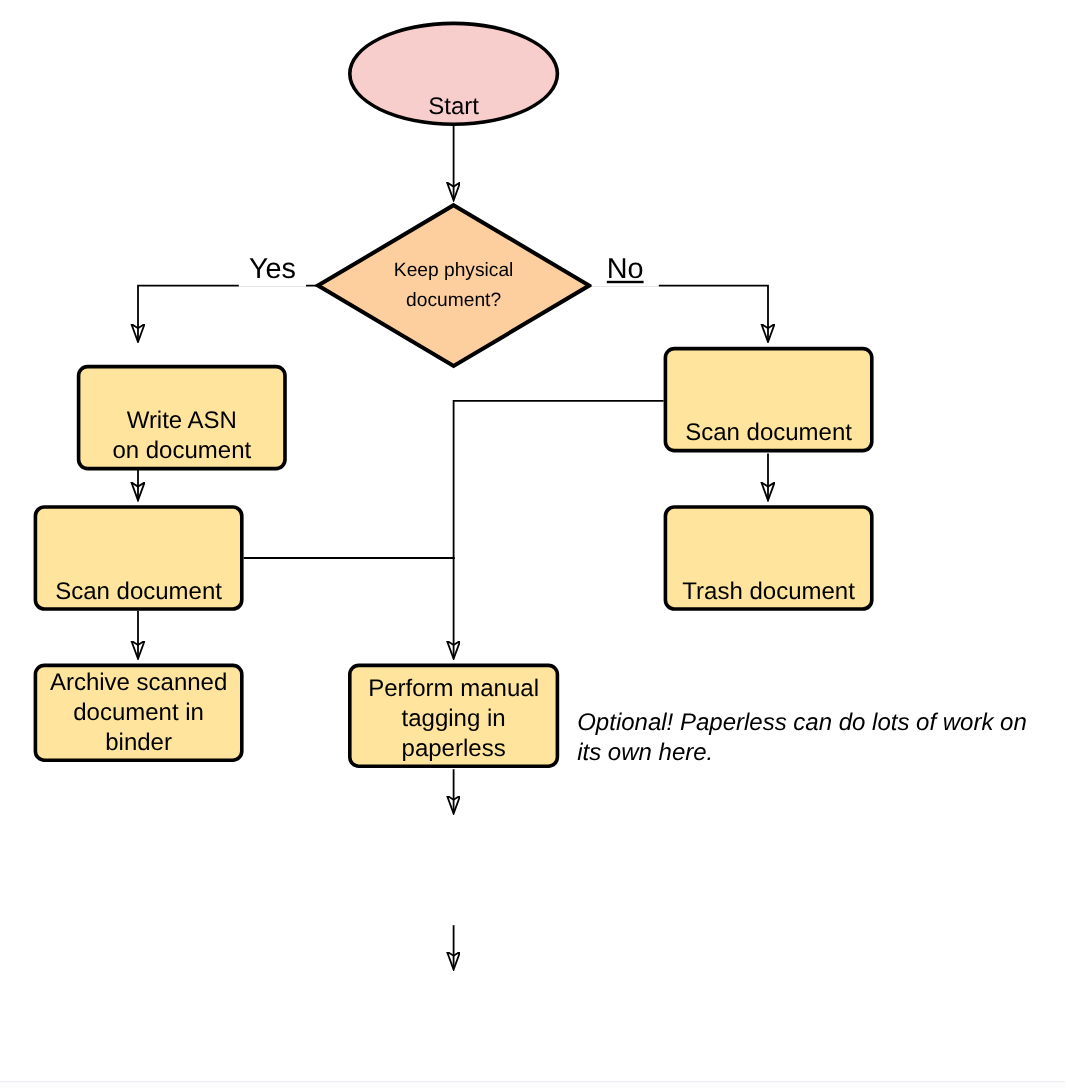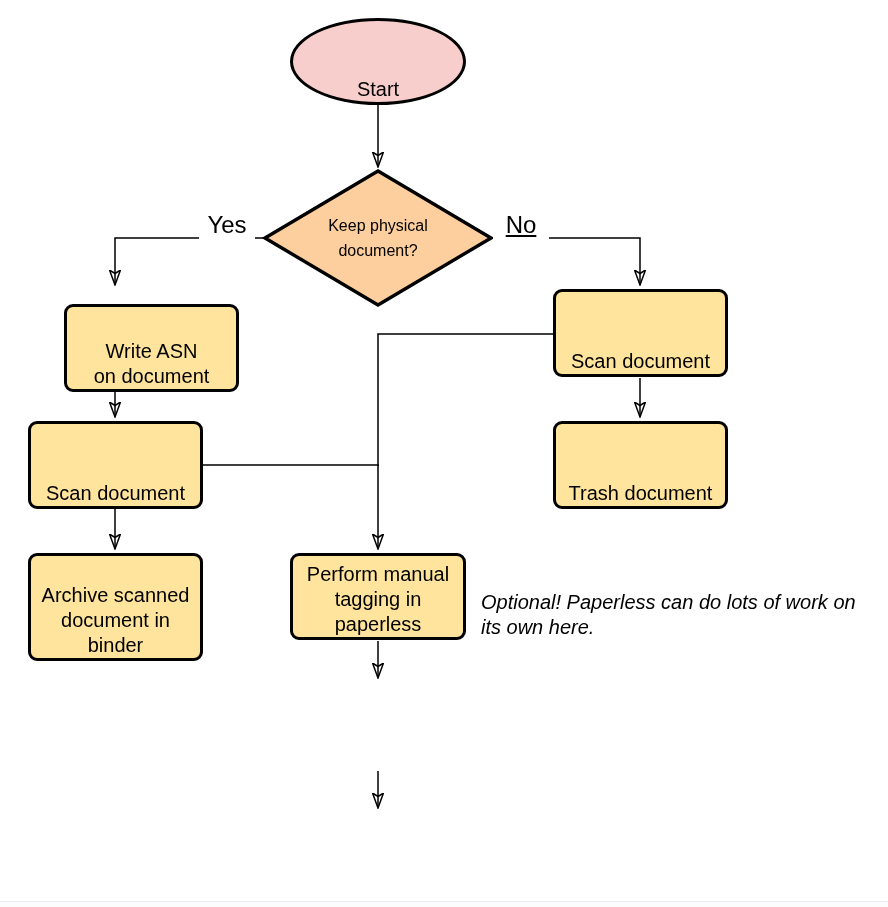--- a/index.html
+++ b/index.html
@@ -99,21 +99,21 @@
 
   <div class="node rect" style="left:28px;top:304px;width:175px;height:88px;margin-left:36px;">
     <span>Write ASN
 on document</span>
   </div>
 
   <div class="node rect" style="left:28px;top:421px;width:175px;height:88px;">
     <span>Scan document</span>
   </div>
 
-  <div class="node rect" style="left:28px;top:553px;width:175px;height:108px;">
+  <div class="node rect" style="left:28px;top:553px;width:175px;height:82px;">
     <span>Archive scanned
 document in
 binder</span>
   </div>
 
   <div class="node rect" style="left:553px;top:289px;width:175px;height:88px;">
     <span>Scan document</span>
   </div>
 
   <div class="node rect" style="left:553px;top:421px;width:175px;height:88px;">

